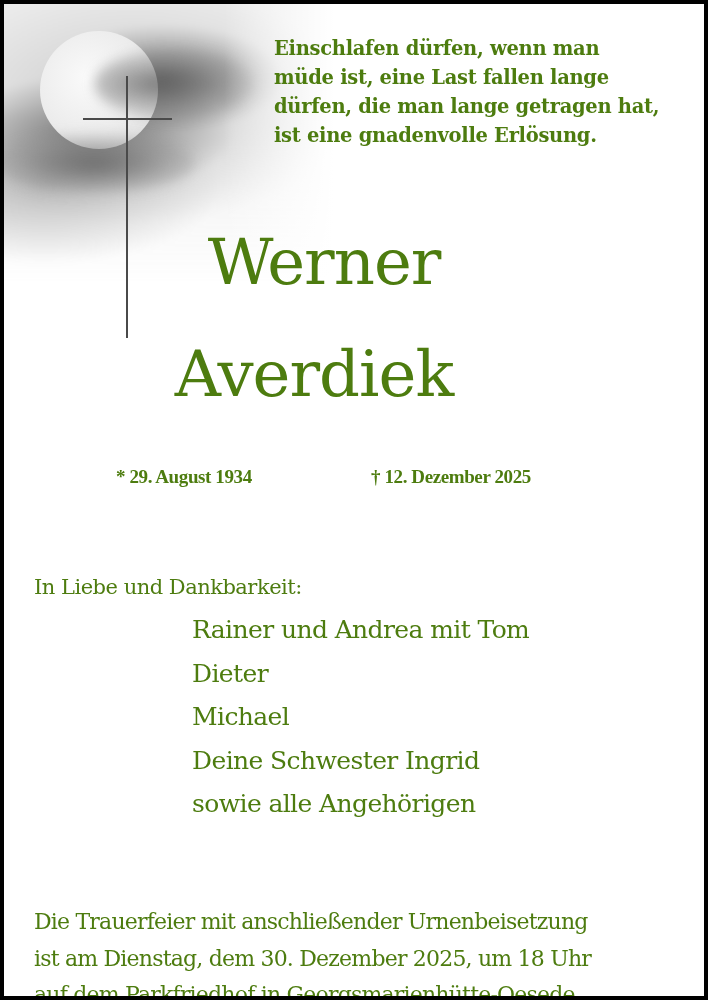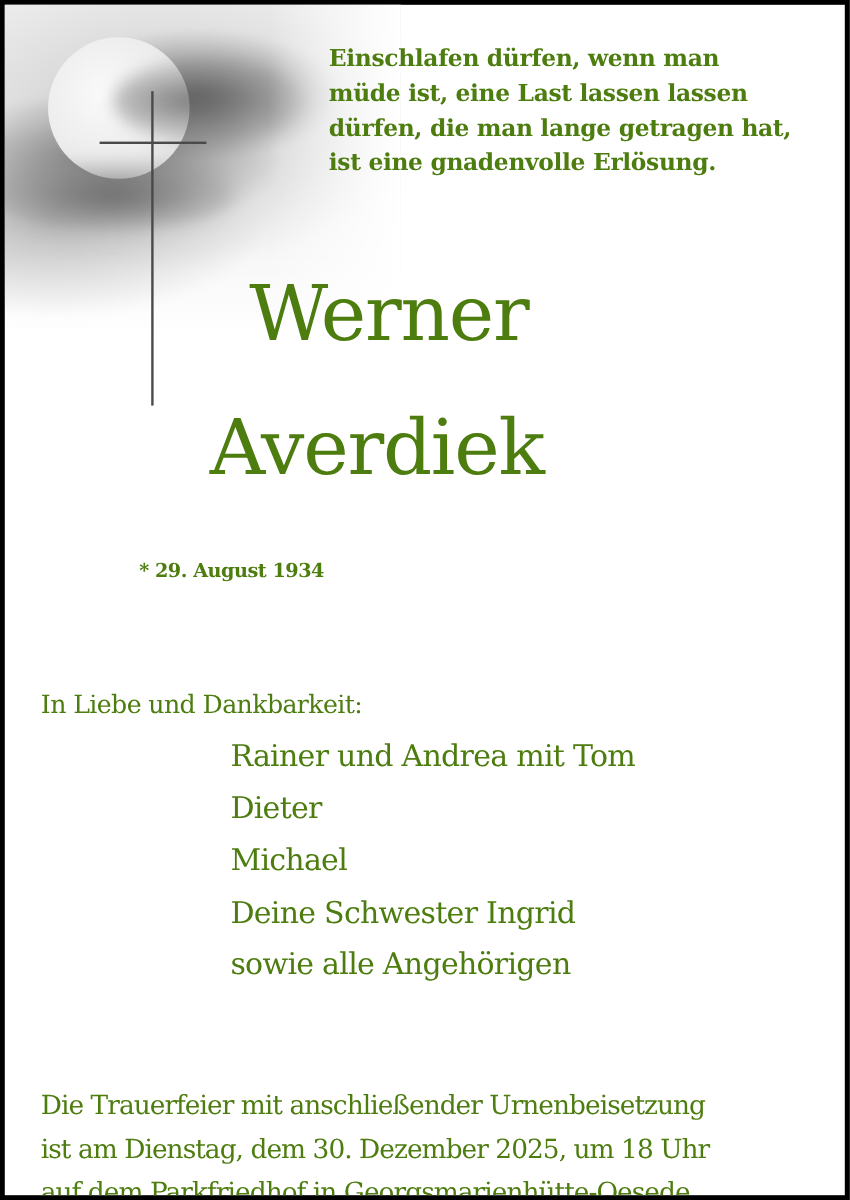--- a/index.html
+++ b/index.html
@@ -113,24 +113,25 @@
       font-family: "DejaVu Serif", "Liberation Serif", serif;
       font-size: 64px;
       letter-spacing: -1px;
       line-height: 1;
     }
     .name-first { top: 226px; left: 0; padding-left: 8px; box-sizing: border-box; }
     .name-last { top: 338px; padding-right: 12px; box-sizing: border-box; }
     .dates {
       position: absolute;
       top: 462px;
-      font-size: 16px;
+      font-size: 19px;
       font-weight: bold;
       white-space: nowrap;
       letter-spacing: -0.4px;
+      font-family: Liberation Serif, serif;
     }
     .date-born { left: 112px; }
     .date-died { left: 367px; }
     .thanks {
       position: absolute;
       left: 30px;
       top: 559px;
       font-size: 21px;
       letter-spacing: -0.5px;
       white-space: nowrap;
@@ -167,29 +168,30 @@
     <div class="moon-shadow"></div>
     <div class="cloud-low"></div>
     <div class="sky-fade-right"></div>
   </div>
 
   <div class="cross-v"></div>
   <div class="cross-h"></div>
 
   <div class="poem">
     <div>Einschlafen dürfen, wenn man</div>
-    <div>müde ist, eine Last lassen lassen</div>
+    <div>müde ist, eine Last fallen lange</div>
     <div>dürfen, die man lange getragen hat,</div>
     <div>ist eine gnadenvolle Erlösung.</div>
   </div>
 
   <div class="name name-first">Werner</div>
   <div class="name name-last">Averdiek</div>
 
   <div class="dates date-born">* 29. August 1934</div>
+  <div class="dates date-died">† 12. Dezember 2025</div>
 
   <div class="thanks">In Liebe und Dankbarkeit:</div>
 
   <div class="mourners">
     <div>Rainer und Andrea mit Tom</div>
     <div>Dieter</div>
     <div>Michael</div>
     <div>Deine Schwester Ingrid</div>
     <div>sowie alle Angehörigen</div>
   </div>

